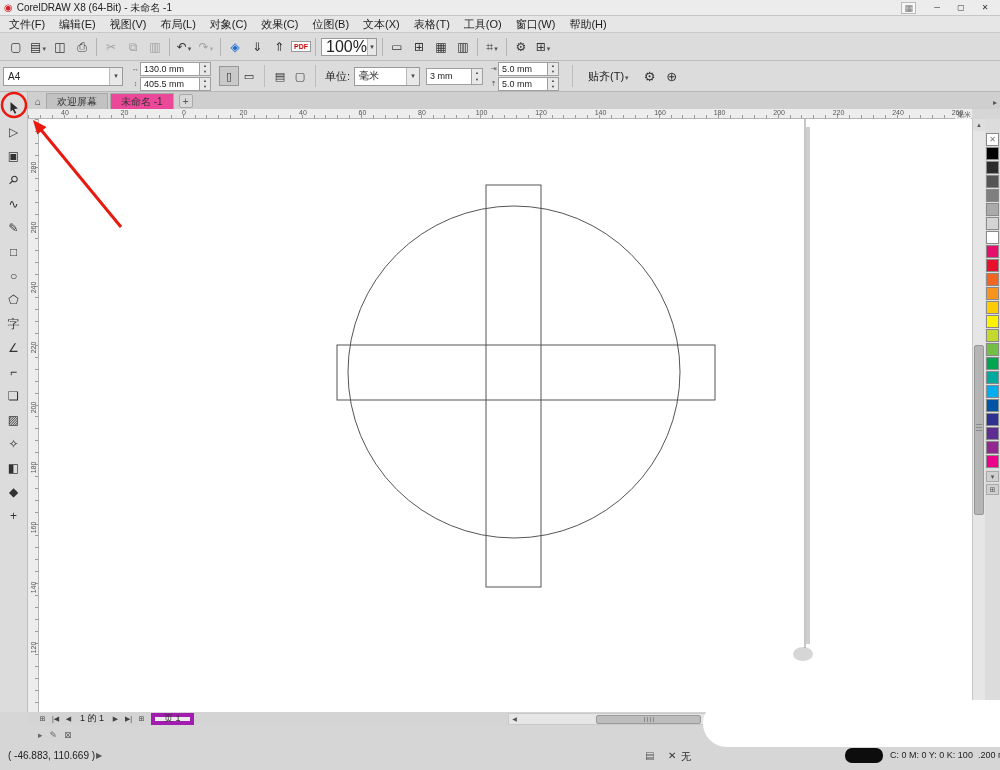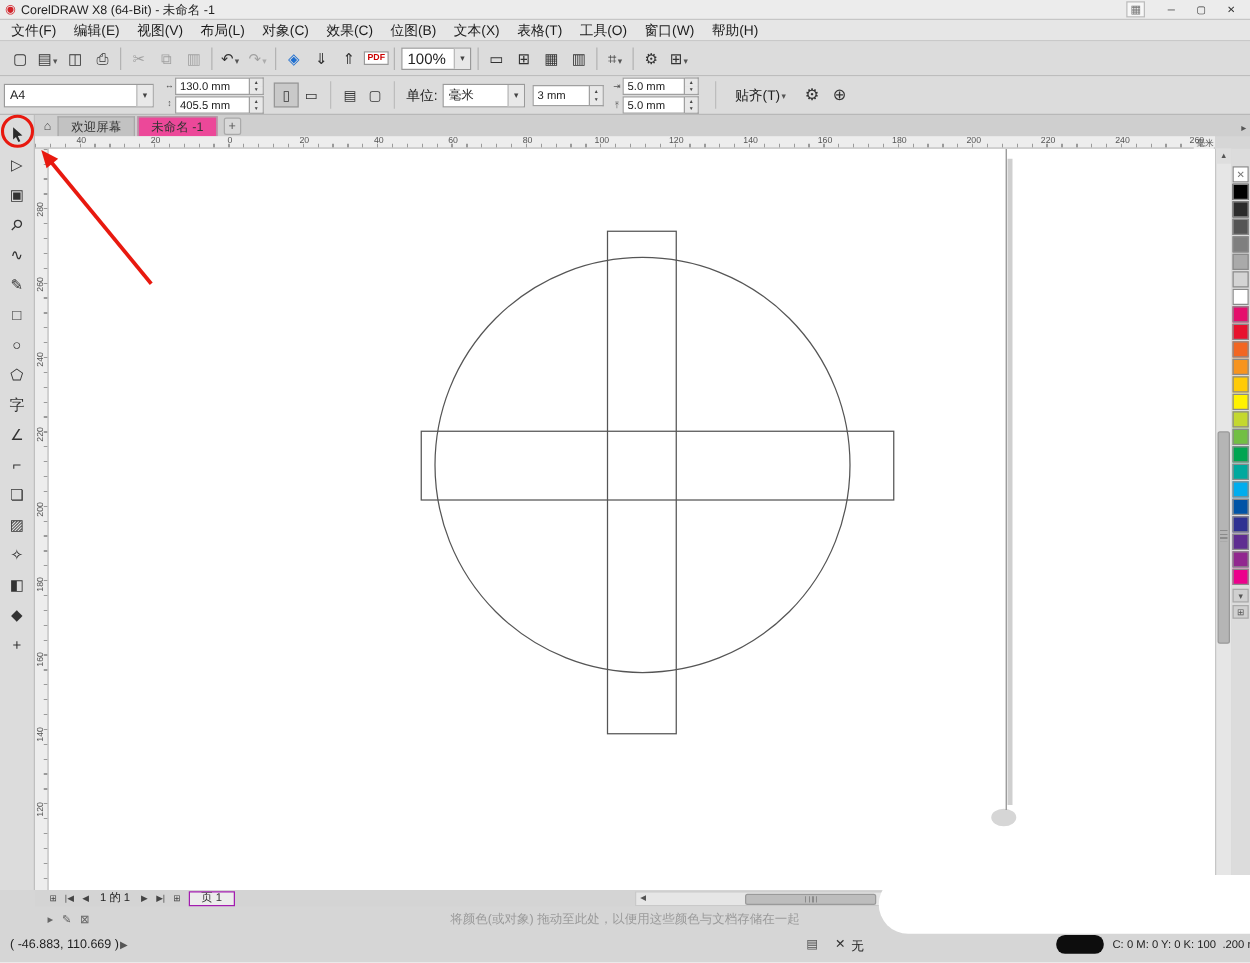--- a/index.html
+++ b/index.html
@@ -19,21 +19,21 @@
 
   
   .toolbar{position:absolute;left:0;top:33px;width:1000px;height:28px;background:#dcdcdc;border-bottom:1px solid #bdbdbd;display:flex;align-items:center;padding-left:5px}
   .tb-btn{height:22px;min-width:22px;display:flex;align-items:center;justify-content:center;border-radius:2px;color:#333;font-size:12px;padding:0 1px}
   .tb-btn.disabled{opacity:.35}
   .tb-glyph{font-size:12px;line-height:1}
   .pdf-glyph{font-size:7px;font-weight:bold;background:#fff;border:1px solid #999;color:#c00;padding:1px 2px;line-height:1}
   .dd{margin-left:1px}
   .dd::after{content:"▾";font-size:7px;color:#555}
   .tb-sep{width:1px;height:18px;background:#b3b3b3;margin:0 3px}
-  .zoom-combo{width:56px;height:18px;background:#fff;border:1px solid #999;display:flex;align-items:center;font-size:12px;margin:0 2px}
+  .zoom-combo{width:56px;height:18px;background:#fff;border:1px solid #999;display:flex;align-items:center;font-size:16px;margin:0 2px}
   .zc-text{padding-left:4px}
   .zc-arrow{margin-left:auto;width:13px;height:100%;background:#e8e8e8;border-left:1px solid #bbb;display:flex;align-items:center;justify-content:center}
   .zc-arrow::after{content:"▾";font-size:7px;color:#444}
 
   
   .propbar{position:absolute;left:0;top:61px;width:1000px;height:31px;background:#dcdcdc;border-bottom:1px solid #b8b8b8;display:flex;align-items:center;padding-left:3px}
   .combo{background:#fff;border:1px solid #9a9a9a;height:19px;display:inline-flex;align-items:center;font-size:10px;padding-left:4px}
   .combo .carrow{margin-left:auto;width:13px;height:100%;background:#e9e9e9;border-left:1px solid #b9b9b9;display:flex;align-items:center;justify-content:center}
   .combo .carrow::after{content:"▾";font-size:7px;color:#444}
   .pagesize{width:120px;margin-right:8px}
@@ -95,21 +95,21 @@
   .palette{position:absolute;left:985px;top:119px;width:15px;height:593px;background:#dcdcdc;display:flex;flex-direction:column;align-items:center;padding-top:14px}
   .swatch{width:13px;height:13px;border:1px solid #8a8a8a;margin-bottom:1px}
   .swatch.none{background:#fff;display:flex;align-items:center;justify-content:center}
   .swatch.none::after{content:"✕";font-size:8px;color:#777;line-height:1}
   .pal-btn{width:13px;height:11px;display:flex;align-items:center;justify-content:center;font-size:7px;color:#555;background:#d0d0d0;border:1px solid #aaa;margin-top:2px}
 
   
   .bottombar{position:absolute;left:28px;top:712px;width:944px;height:13px;background:#d4d4d4;display:flex;align-items:center;padding-left:8px}
   .pn-btn{min-width:13px;height:12px;display:flex;align-items:center;justify-content:center;font-size:7px;color:#444;padding:0 1px}
   .pn-label{font-size:9px;color:#222;padding:0 5px}
-  .page-tab{height:12px;padding:0 9px;background:#ececec;border:1px solid #a21caf;font-size:9px;display:flex;align-items:center;margin-left:3px;color:#333}
+  .page-tab{height:12px;padding:0 9px;background:#ececec;border:4px solid #a21caf;font-size:9px;display:flex;align-items:center;margin-left:3px;color:#333}
   .bb-fill{flex:1}
   .hscroll{position:relative;width:464px;height:12px;background:#e6e6e6;border:1px solid #c9c9c9;display:flex;align-items:center}
   .hs-arrow{width:11px;height:10px;display:flex;align-items:center;justify-content:center;font-size:6px;color:#555}
   .hs-right{margin-left:auto}
   .hs-thumb{position:absolute;left:87px;top:1px;width:105px;height:9px;background:#bdbdbd;border:1px solid #9a9a9a;border-radius:2px}
   .hs-thumb .grip{position:absolute;top:1px;bottom:1px;left:47px;width:11px;background:repeating-linear-gradient(90deg,#8b8b8b 0 1px,transparent 1px 3px)}
 
   
   .statusrow1{position:absolute;left:0;top:725px;width:1000px;height:20px;display:flex;align-items:center;padding-left:38px}
   .mini-ic{font-size:9px;color:#666;margin-right:7px}
@@ -469,21 +469,20 @@
         <span class="grip"></span>
       </span>
     <span class="hs-arrow hs-right">▶</span>
   </span>
 </div>
 
 <div class="statusrow1">
   <span class="mini-ic">▸</span>
   <span class="mini-ic">✎</span>
   <span class="mini-ic">⊠</span>
-  <span class="hint">将颜色(或对象) 拖动至此处，以便用这些颜色与文档存储在一起</span>
 </div>
 <div class="statusrow2">
   <span class="coords">( -46.883, 110.669 )</span>
   <span class="coords-exp">▶</span>
   <span class="doc-ic">▤</span>
   <span class="fill-x">✕</span>
   <span class="fill-none">无</span>
   <span class="outline-swatch"></span>
   <span class="outline-cmyk"><span>C: 0 M: 0 Y: 0 K: 100</span>&nbsp;&nbsp;<span>.200 mm</span></span>
 </div>

